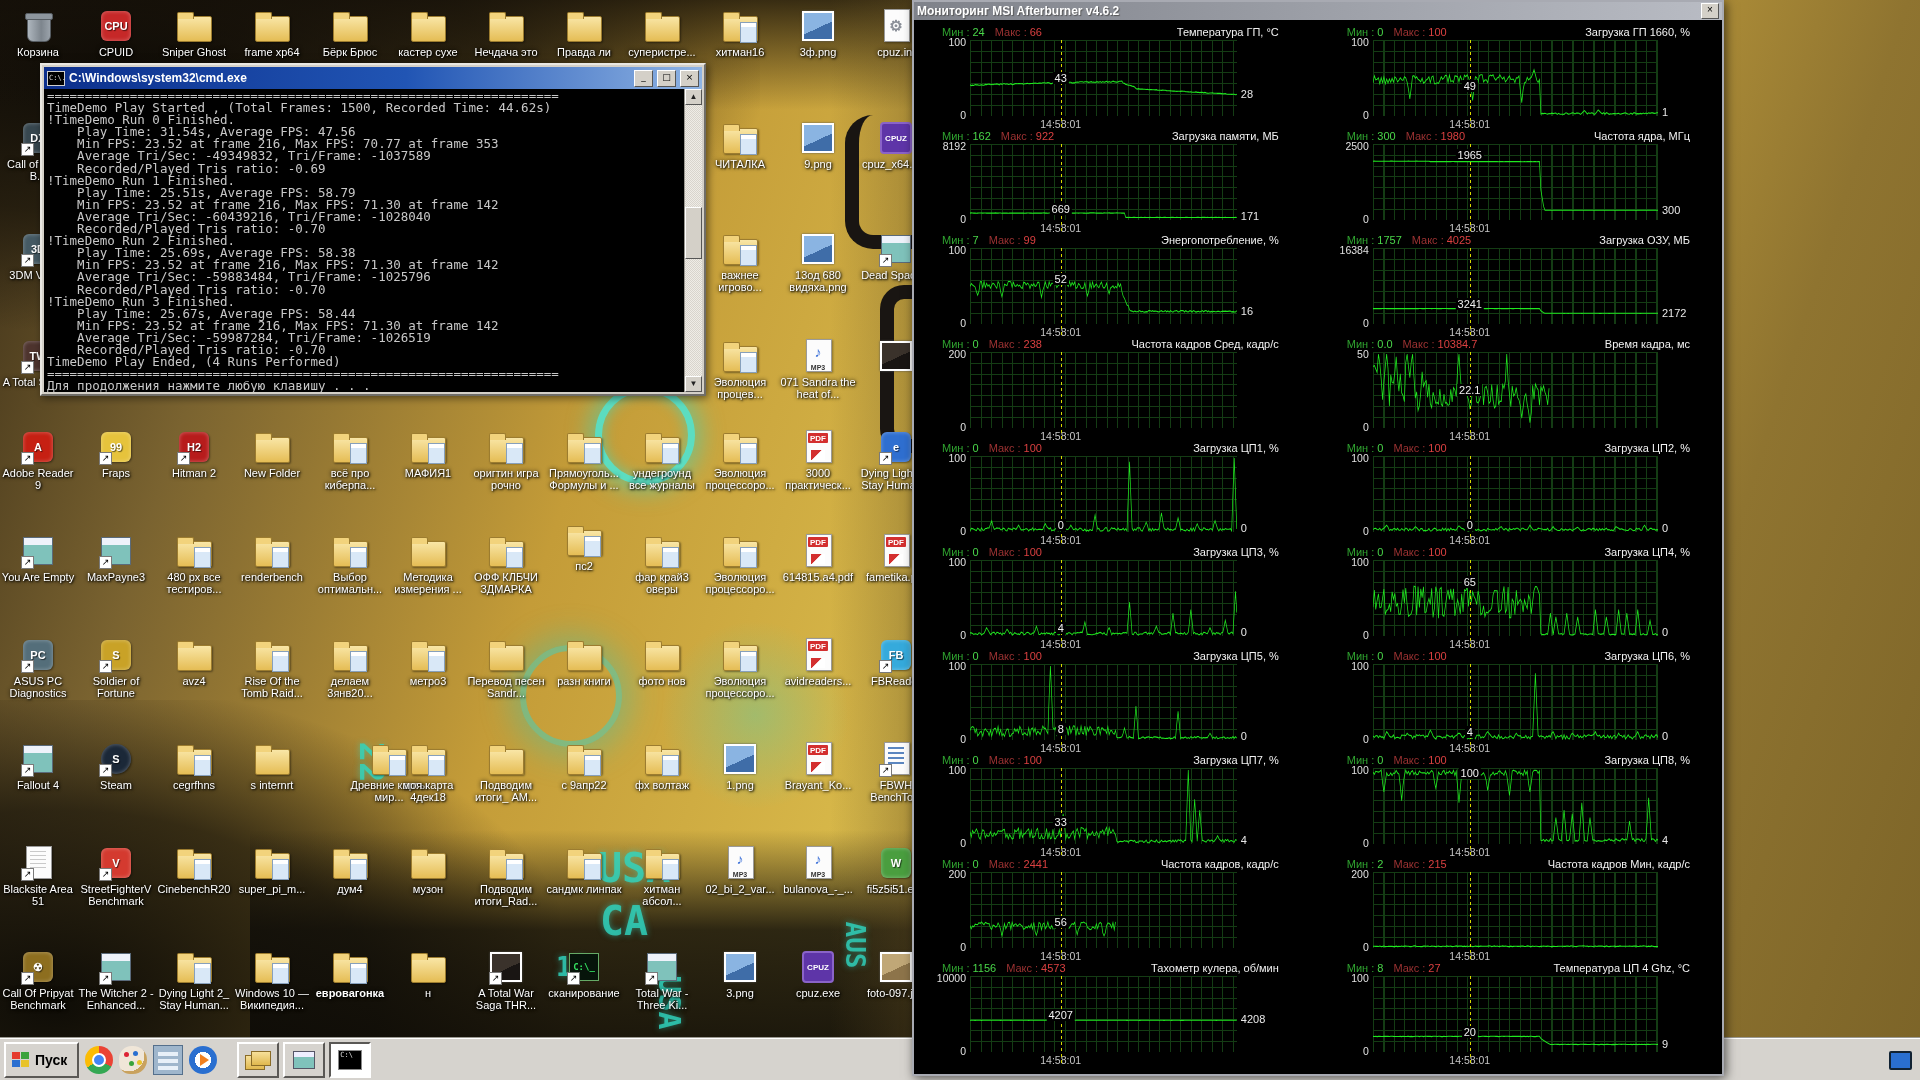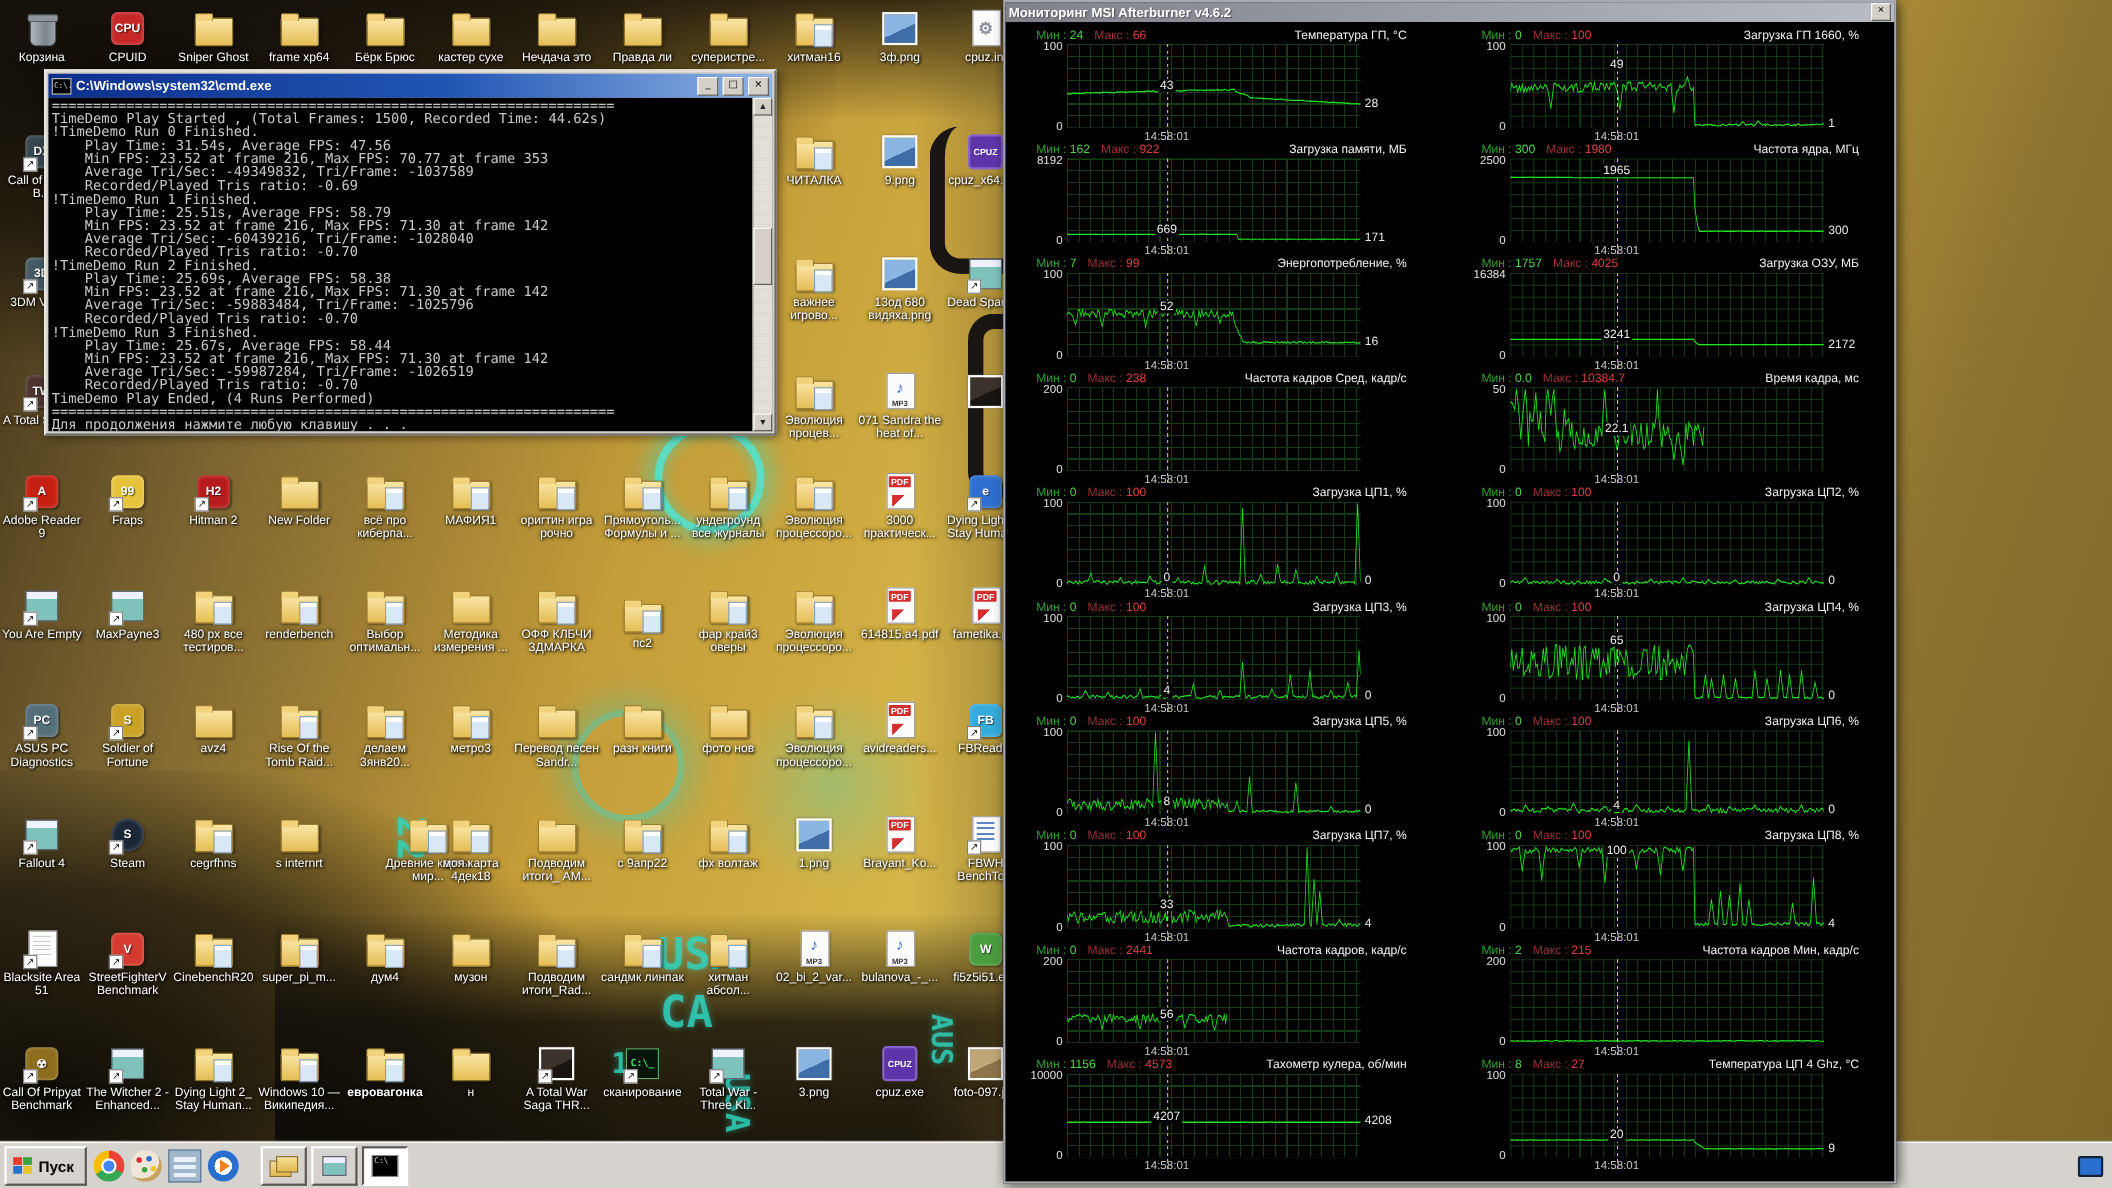--- a/index.html
+++ b/index.html
@@ -421,21 +421,21 @@
       <div class="dicon k-folder" style="left: 389px; top: 533px;">
         <div class="ic"></div>
         <div class="lbl">Методика измерения ...</div>
       </div>
       <div class="dicon k-folder-media" style="left: 467px; top: 533px;">
         <div class="ic">
           <span class="ov"></span>
         </div>
         <div class="lbl">ОФФ КЛБЧИ ЗДМАРКА</div>
       </div>
-      <div class="dicon k-folder-media" style="left: 545px; top: 541px;">
+      <div class="dicon k-folder-media" style="left: 545px; top: 522px;">
         <div class="ic">
           <span class="ov"></span>
         </div>
         <div class="lbl">пс2</div>
       </div>
       <div class="dicon k-folder-media" style="left: 623px; top: 533px;">
         <div class="ic">
           <span class="ov"></span>
         </div>
         <div class="lbl">фар край3 оверы</div>
@@ -1015,21 +1015,21 @@
               <span class="ttl">Загрузка ГП 1660, %</span>
             </div>
             <div class="plot">
               <svg viewBox="0 0 418 76" preserveAspectRatio="none">
                 <path d="M0.0 43.0L2.0 35.7L4.0 39.8L6.0 39.2L8.0 37.9L10.0 43.8L12.0 37.7L14.0 42.7L16.0 36.9L18.0 43.9L20.0 39.0L22.0 43.0L24.0 39.0L26.0 42.3L28.0 38.2L30.0 42.1L32.0 36.8L34.0 38.3L36.0 41.9L38.0 40.1L40.0 37.8L42.0 39.7L44.0 40.4L46.0 36.8L48.0 38.0L50.0 42.1L52.0 49.4L54.0 58.9L56.0 47.9L58.0 36.2L60.0 35.6L62.0 38.2L64.0 36.8L66.0 39.3L68.0 40.2L70.0 41.8L72.0 38.0L74.0 43.1L76.0 42.0L78.0 40.0L80.0 39.0L82.0 36.9L84.0 42.6L86.0 37.1L88.0 36.0L90.0 43.6L92.0 43.7L94.0 42.8L96.0 43.3L98.0 40.7L100.0 36.8L102.0 39.3L104.0 37.9L106.0 35.3L108.0 35.7L110.0 42.5L112.0 35.0L114.0 41.7L116.0 40.6L118.0 42.3L120.0 35.9L122.0 36.1L124.0 36.7L126.0 41.8L128.0 36.0L130.0 39.3L132.0 41.6L134.0 35.2L136.0 36.7L138.0 34.9L140.0 37.7L142.0 41.8L144.0 48.8L146.0 60.4L148.0 49.2L150.0 36.8L152.0 37.6L154.0 42.2L156.0 35.6L158.0 34.7L160.0 34.7L162.0 42.0L164.0 40.0L166.0 39.8L168.0 42.6L170.0 36.4L172.0 35.0L174.0 35.8L176.0 34.7L178.0 38.4L180.0 40.2L182.0 37.9L184.0 37.4L186.0 34.8L188.0 37.3L190.0 39.0L192.0 37.0L194.0 41.9L196.0 40.1L198.0 37.9L200.0 36.0L202.0 39.5L204.0 39.2L206.0 39.3L208.0 42.5L210.0 37.9L212.0 38.0L214.0 36.0L216.0 51.0L218.0 62.6L220.0 49.7L222.0 43.0L224.0 42.1L226.0 37.3L228.0 40.0L230.0 38.5L232.0 37.3L234.0 34.1L236.0 29.7L238.0 34.7L240.0 40.3L242.0 42.3L244.0 39.5L246.0 74.0L248.0 73.4L250.0 73.6L252.0 73.2L254.0 73.7L256.0 74.1L258.0 73.5L260.0 73.7L262.0 73.1L264.0 73.6L266.0 73.3L268.0 73.1L270.0 74.4L272.0 73.3L274.0 74.3L276.0 74.3L278.0 74.3L280.0 74.4L282.0 73.0L284.0 73.0L286.0 74.1L288.0 74.0L290.0 73.5L292.0 72.8L294.0 73.0L296.0 74.0L298.0 73.0L300.0 73.1L302.0 73.3L304.0 74.4L306.0 73.3L308.0 71.7L310.0 70.6L312.0 72.2L314.0 74.0L316.0 72.8L318.0 73.5L320.0 72.7L322.0 73.1L324.0 74.4L326.0 73.7L328.0 71.8L330.0 69.9L332.0 71.3L334.0 72.7L336.0 73.8L338.0 72.7L340.0 74.3L342.0 72.7L344.0 73.2L346.0 74.3L348.0 73.9L350.0 74.0L352.0 73.6L354.0 73.6L356.0 73.7L358.0 73.6L360.0 73.3L362.0 74.2L364.0 73.9L366.0 73.5L368.0 73.1L370.0 72.8L372.0 73.6L374.0 74.0L376.0 74.2L378.0 73.1L380.0 74.3L382.0 72.9L384.0 72.7L386.0 73.9L388.0 73.6L390.0 73.9L392.0 73.4L394.0 73.9L396.0 73.0L398.0 73.7L400.0 73.0L402.0 73.7L404.0 72.8L406.0 73.4L408.0 72.8L410.0 72.9L412.0 73.4L414.0 73.3L416.0 72.7L418.0 72.7" fill="none" stroke="#1fe81f" stroke-width="1.1"></path>
               </svg>
               <div class="cursor" style="left: 34%;"></div>
               <span class="axtop">100</span>
               <span class="axbot">0</span>
               <span class="rv" style="top: 66px;">1</span>
-              <span class="cv" style="left: 34%; top: 25px;">49</span>
+              <span class="cv" style="left: 34%; top: 52px;">49</span>
               <span class="tm" style="left: 34%;">14:58:01</span>
             </div>
           </div>
           <div class="graph">
             <div class="ghead">
               <span class="mnl">Мин :</span>
               <span class="mnv">300</span>
               <span class="mxl">Макс :</span>
               <span class="mxv">1980</span>
               <span class="ttl">Частота ядра, МГц</span>

